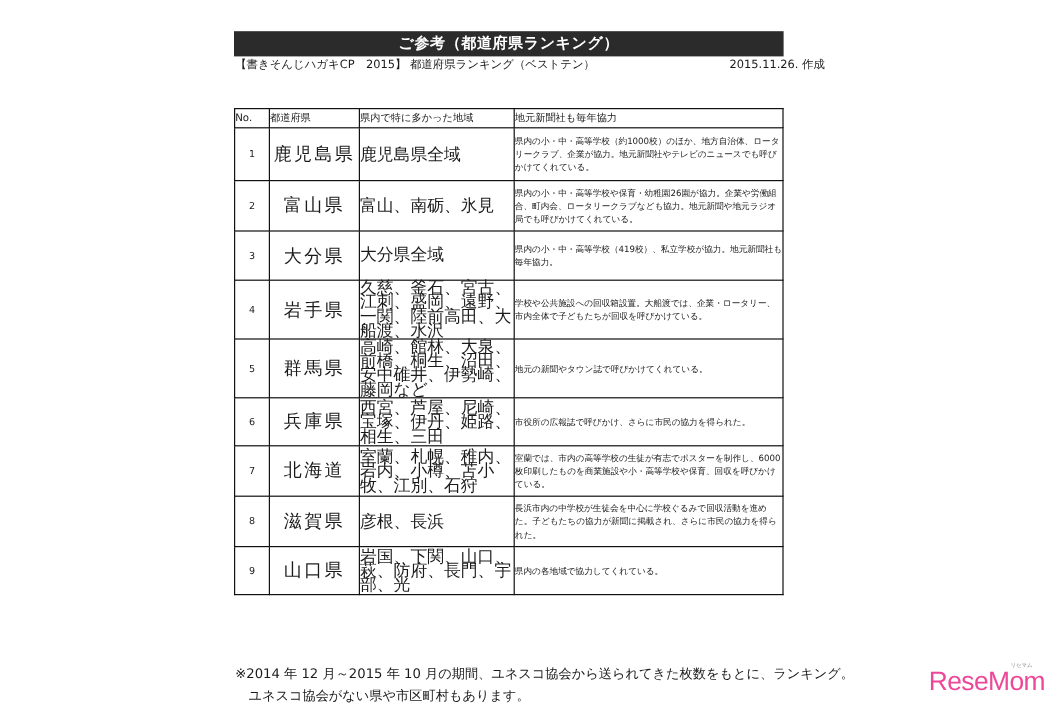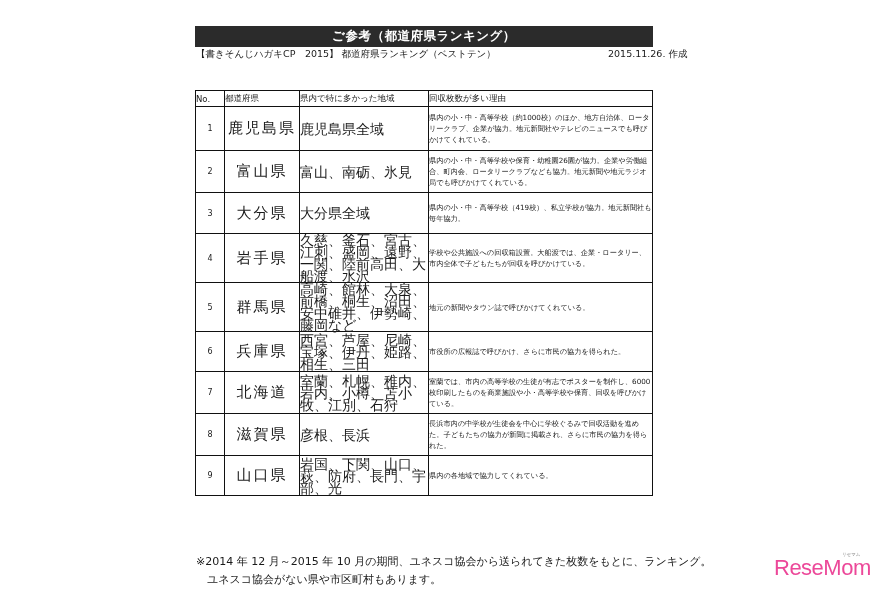--- a/index.html
+++ b/index.html
@@ -52,21 +52,21 @@
       <col class="c-no">
       <col class="c-pref">
       <col class="c-area">
       <col class="c-reason">
     </colgroup>
   <thead>
     <tr>
       <th>No.</th>
       <th>都道府県</th>
       <th>県内で特に多かった地域</th>
-      <th>回収枚数が多い理由</th>
+      <th>地元新聞社も毎年協力</th>
     </tr>
   </thead>
   <tbody id="rank-body">
       <tr style="height: 44px;">
         <td class="no">1</td>
         <td class="pref">鹿児島県</td>
         <td class="area">鹿児島県全域</td>
         <td class="reason">県内の小・中・高等学校（約1000校）のほか、地方自治体、ロータリークラブ、企業が協力。地元新聞社やテレビのニュースでも呼びかけてくれている。</td>
       </tr>
       <tr style="height: 42px;">

